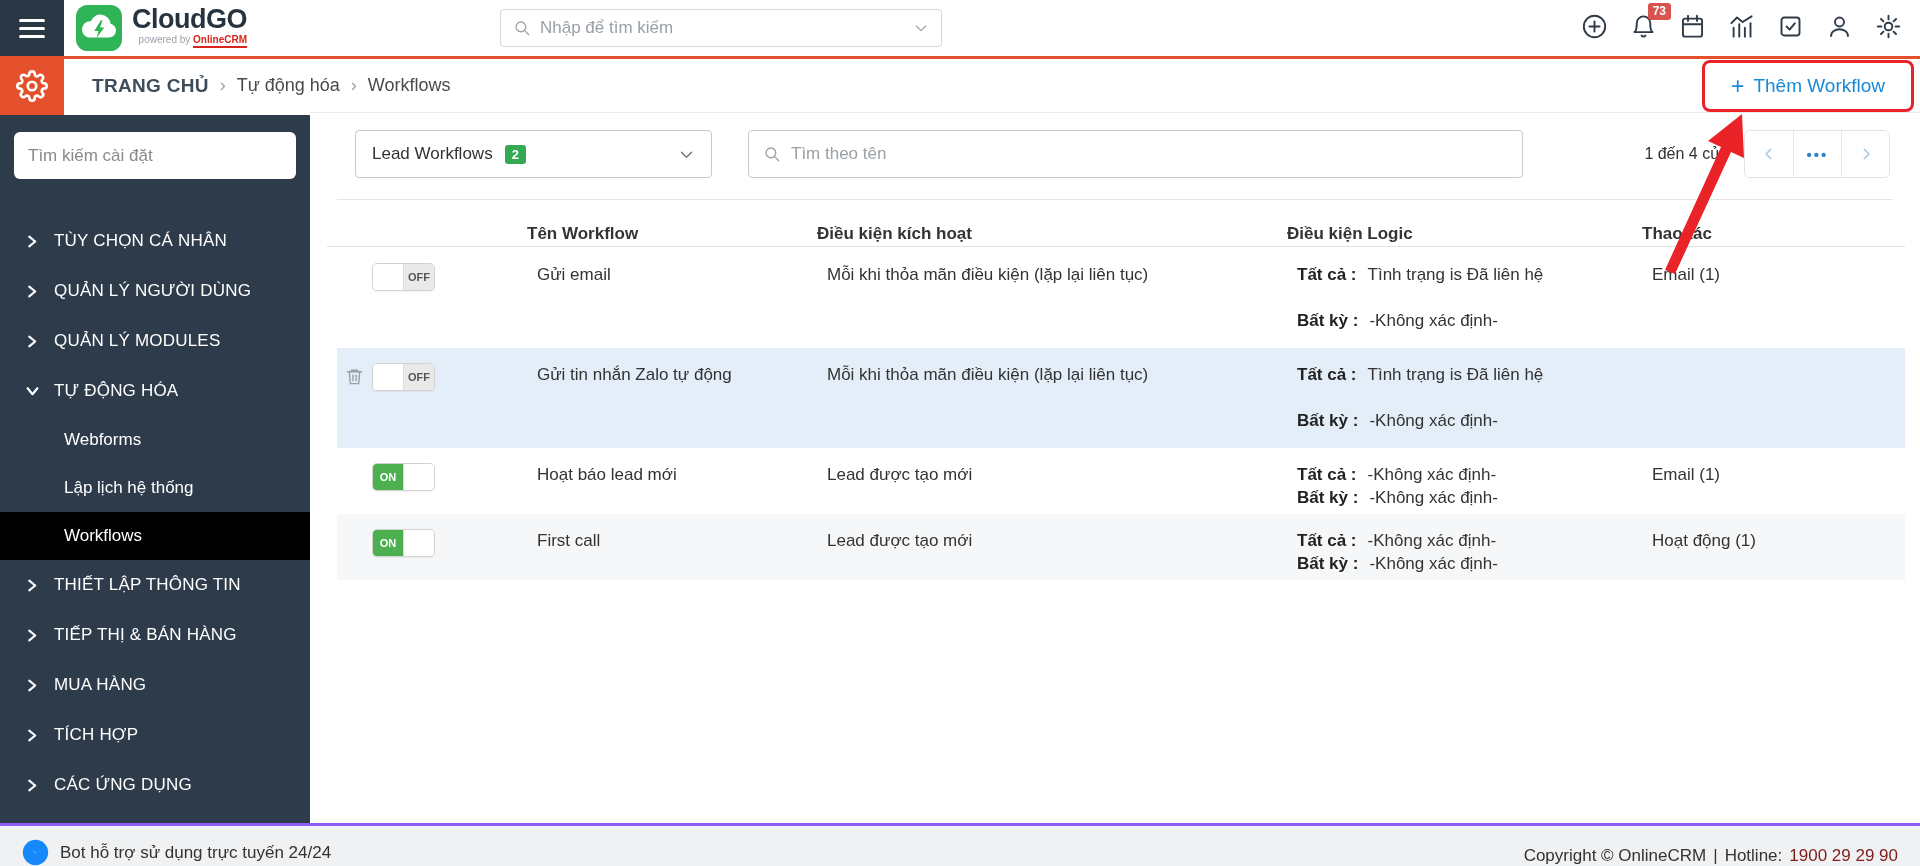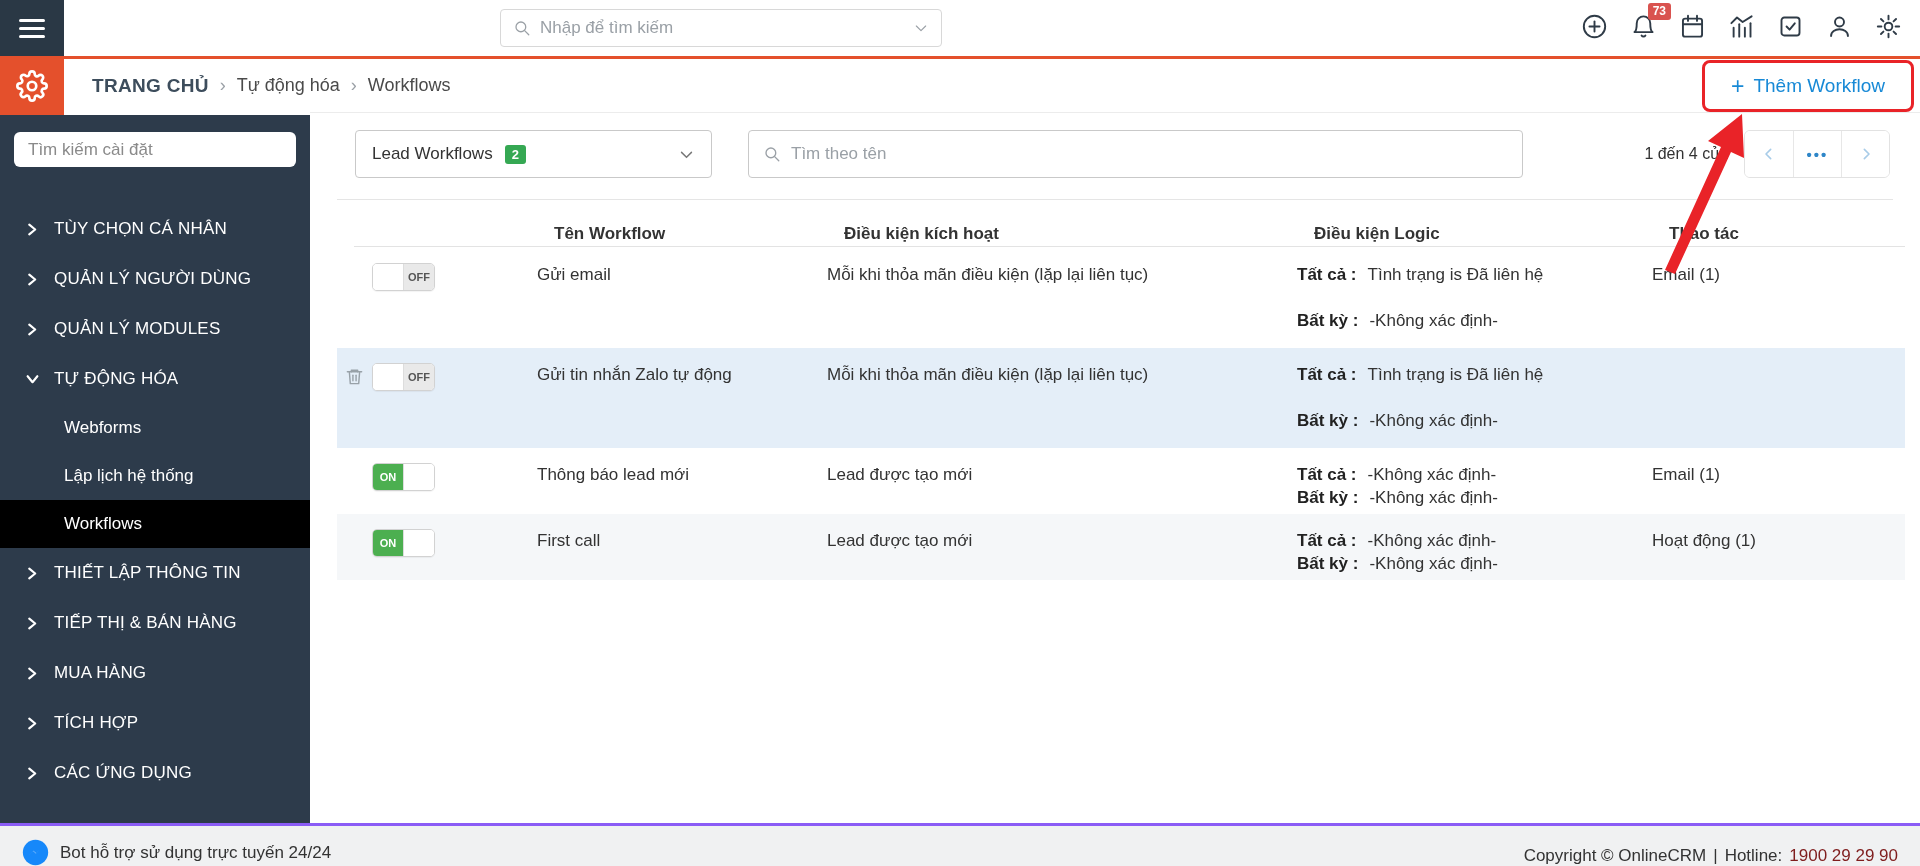--- a/index.html
+++ b/index.html
@@ -39,21 +39,21 @@
   .crumb-item { font-size:18px; color:#4a4a4a; }
   .add-wrap { position:absolute; right:6px; top:1px; width:212px; height:52px;
     border:3px solid #e92328; border-radius:8px; display:flex; align-items:center; justify-content:center; }
   .add-btn { border:none; background:#fff; color:#1789d6; font-size:19px; font-family:inherit;
     display:flex; align-items:center; gap:9px; cursor:pointer; }
   .add-btn .plus { font-size:23px; line-height:19px; font-weight:400; }
 
   
   .sidebar { position:absolute; left:0; top:115px; width:310px; bottom:43px; background:#2d3b4b; z-index:2; }
   .side-search { margin:17px 14px 0 14px; }
-  .side-search input { width:282px; height:35px; border:none; border-radius:6px; padding:0 14px;
+  .side-search input { width:282px; height:47px; border:none; border-radius:6px; padding:0 14px;
     font-size:17px; font-family:inherit; outline:none; color:#333; }
   .side-search input::placeholder { color:#8a8a8a; }
   .side-menu { list-style:none; margin-top:37px; }
   .side-menu li.group { height:50px; display:flex; align-items:center; gap:15px; padding-left:26px;
     color:#fff; font-size:17px; letter-spacing:0.2px; cursor:pointer; }
   .side-menu li.group .chev { flex:0 0 auto; transition:transform .1s; }
   .side-menu li.group.expanded .chev { transform:rotate(90deg); }
   .side-menu li.child { height:48px; display:flex; align-items:center; padding-left:64px;
     color:#fff; font-size:17px; cursor:pointer; }
   .side-menu li.child.active { background:#000; }
@@ -75,21 +75,21 @@
   .pagination { margin-left:auto; display:flex; align-items:center; gap:16px; }
   .pg-range { font-size:16px; color:#333; }
   .pg-group { display:flex; border:1px solid #e2e2e2; border-radius:6px; overflow:hidden; }
   .pg-btn { width:48px; height:46px; background:#fff; border:none; display:flex; align-items:center;
     justify-content:center; cursor:pointer; font-family:inherit; }
   .pg-btn + .pg-btn { border-left:1px solid #e7e7e7; }
   .pg-more { color:#2e86c8; font-size:15px; font-weight:bold; letter-spacing:2px; }
   .toolbar-divider { position:absolute; left:27px; right:27px; top:86px; border-top:1px solid #e5e5e5; }
 
   .grid5 { display:grid; grid-template-columns:200px 290px 470px 355px 1fr; }
-  .thead { position:absolute; left:44px; right:15px; top:92px; height:42px; align-items:center;
+  .thead { position:absolute; left:17px; right:15px; top:92px; height:42px; align-items:center;
     font-size:17px; font-weight:bold; color:#333; border-bottom:1px solid #e3e3e3; }
   .rows { position:absolute; left:27px; right:15px; top:135px; bottom:0; }
   .trow { position:relative; }
   .trow.r-tall { height:100px; }
   .trow.r-short { height:66px; }
   .trow.bg-blue { background:#e4eef8; }
   .trow.bg-gray { background:#f5f7f9; }
   .tcell { padding-top:17px; font-size:17px; color:#333; }
   .c-controls { position:relative; padding-top:0; }
   .trash { position:absolute; left:8px; top:19px; cursor:pointer; }
@@ -124,20 +124,34 @@
 <body>
 
 <div class="page">
 
   <header class="topbar">
     <div class="hamburger">
         <i></i>
         <i></i>
         <i></i>
       </div>
+    <div class="brand">
+      <svg class="logo-sq" viewBox="0 0 48 48">
+        <rect x="0" y="0" width="48" height="48" rx="12" fill="#2fb457"></rect>
+        <path d="M14 34 h20.5 a7.3 7.3 0 0 0 1.6-14.4 A10.6 10.6 0 0 0 15.6 16.9 A7.7 7.7 0 0 0 14 34 z" fill="#ffffff"></path>
+        <polygon points="26,16 19,27 23.4,27 21.5,34.5 29.5,23.5 25.2,23.5 27.6,16" fill="#2fb457"></polygon>
+      </svg>
+      <div class="brand-txt">
+        <div class="brand-name">CloudGO</div>
+        <div class="brand-powered">
+          <span>powered by</span>
+          <span class="crm">OnlineCRM</span>
+        </div>
+      </div>
+    </div>
     <div class="top-search">
       <svg width="18" height="18" viewBox="0 0 24 24" class="icon-stroke" style="stroke:#9aa0a6;">
           <circle cx="10.5" cy="10.5" r="6.5"></circle>
           <line x1="15.5" y1="15.5" x2="21" y2="21"></line>
         </svg>
       <input placeholder="Nhập để tìm kiếm" style="">
       <svg width="16" height="16" viewBox="0 0 24 24" class="icon-stroke" style="stroke:#9aa0a6;">
           <polyline points="5,9 12,16 19,9"></polyline>
         </svg>
     </div>
@@ -378,21 +392,21 @@
   </div>
 
   <div class="trow grid5 r-short">
     <div class="tcell c-controls">
 
       <span class="toggle on">
               <span class="tlabel">ON</span>
               <span class="knob"></span>
             </span>
     </div>
-    <div class="tcell c-name">Thông báo lead mới</div>
+    <div class="tcell c-name">Hoạt báo lead mới</div>
     <div class="tcell c-trigger">Lead được tạo mới</div>
     <div class="tcell c-logic">
       <div class="lg-line">
               <b class="l-all-label">Tất cả :</b>
               <span class="l-all-val">-Không xác định-</span>
             </div>
       <div class="lg-line lg-line2">
               <b class="l-any-label">Bất kỳ :</b>
               <span class="l-any-val">-Không xác định-</span>
             </div>

